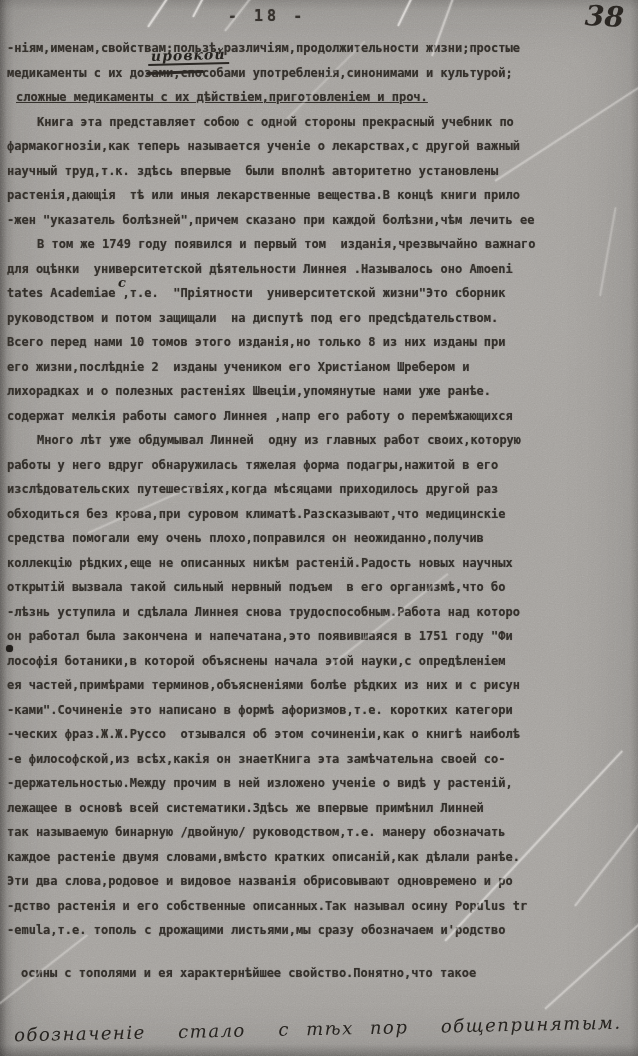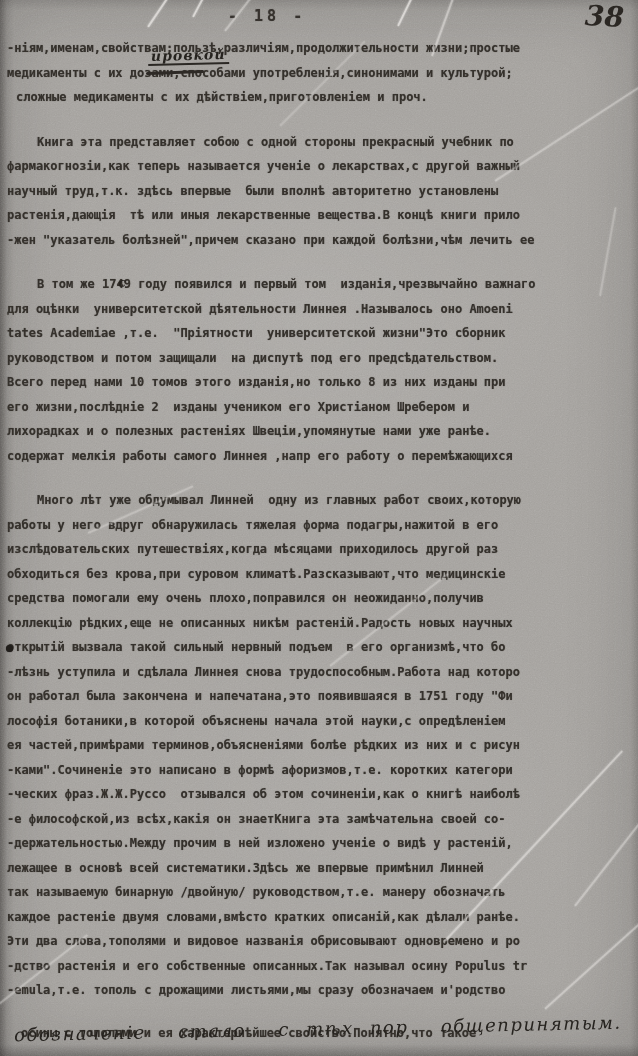--- a/index.html
+++ b/index.html
@@ -30,22 +30,22 @@
     font-family:"DejaVu Serif","Liberation Serif",serif;
     font-style:italic;font-weight:700;font-size:28px;
     color:#2b2723;transform:rotate(3deg);
   }
   .text-block{position:absolute;left:7px;top:36px;width:627px;}
   .line{
     line-height:24.5px;font-size:12px;font-weight:700;
     color:#35312c;white-space:pre;
     text-shadow:0 0 1px rgba(48,44,40,.55);
   }
-  .para{padding-left:30px;margin-top:20px;}
-  .indent-sm{padding-left:9px;}
+  .para{padding-left:30px;margin-top:0;}
+  .indent-sm{padding-left:9px;text-decoration:underline;}
   .indent-md{padding-left:14px;margin-top:18px;}
   .hw{
     position:absolute;
     font-family:"DejaVu Serif","Liberation Serif",serif;
     font-style:italic;color:#26231f;
   }
   .hw-dose{
     left:148px;top:47px;font-size:14px;font-weight:700;
     border-bottom:2px solid #2b2824;padding:0 3px 0 3px;
     transform:rotate(-1.5deg);letter-spacing:1px;
@@ -115,21 +115,21 @@
     <div class="line">он работал была закончена и напечатана,это появившаяся в 1751 году "Фи</div>
     <div class="line">лософія ботаники,в которой объяснены начала этой науки,с опредѣленіем</div>
     <div class="line">ея частей,примѣрами терминов,объясненіями болѣе рѣдких из них и с рисун</div>
     <div class="line">-ками".Сочиненіе это написано в формѣ афоризмов,т.е. коротких категори</div>
     <div class="line">-ческих фраз.Ж.Ж.Руссо  отзывался об этом сочиненіи,как о книгѣ наиболѣ</div>
     <div class="line">-е философской,из всѣх,какія он знаетКнига эта замѣчательна своей со-</div>
     <div class="line">-держательностью.Между прочим в ней изложено ученіе о видѣ у растеній,</div>
     <div class="line">лежащее в основѣ всей систематики.Здѣсь же впервые примѣнил Линней</div>
     <div class="line">так называемую бинарную /двойную/ руководством,т.е. манеру обозначать</div>
     <div class="line">каждое растеніе двумя словами,вмѣсто кратких описаній,как дѣлали ранѣе.</div>
-    <div class="line">Эти два слова,тополями и видовое названія обрисовывают одновремено и ро</div>
+    <div class="line">Эти два слова,родовое и видовое названія обрисовывают одновремено и ро</div>
     <div class="line">-дство растенія и его собственные описанных.Так называл осину Populus tr</div>
     <div class="line">-emula,т.е. тополь с дрожащими листьями,мы сразу обозначаем и'родство</div>
     <div class="line indent-md">осины с тополями и ея характернѣйшее свойство.Понятно,что такое</div>
   </div>
 
   <div class="hw hw-dose">ировкой</div>
   <div class="strike-mark"></div>
   <div class="hw hw-insert">с</div>
   <div class="hw hw-closing">обозначеніе  стало  с тѣх пор  общепринятым.</div>
   <div class="ink-blob"></div>

